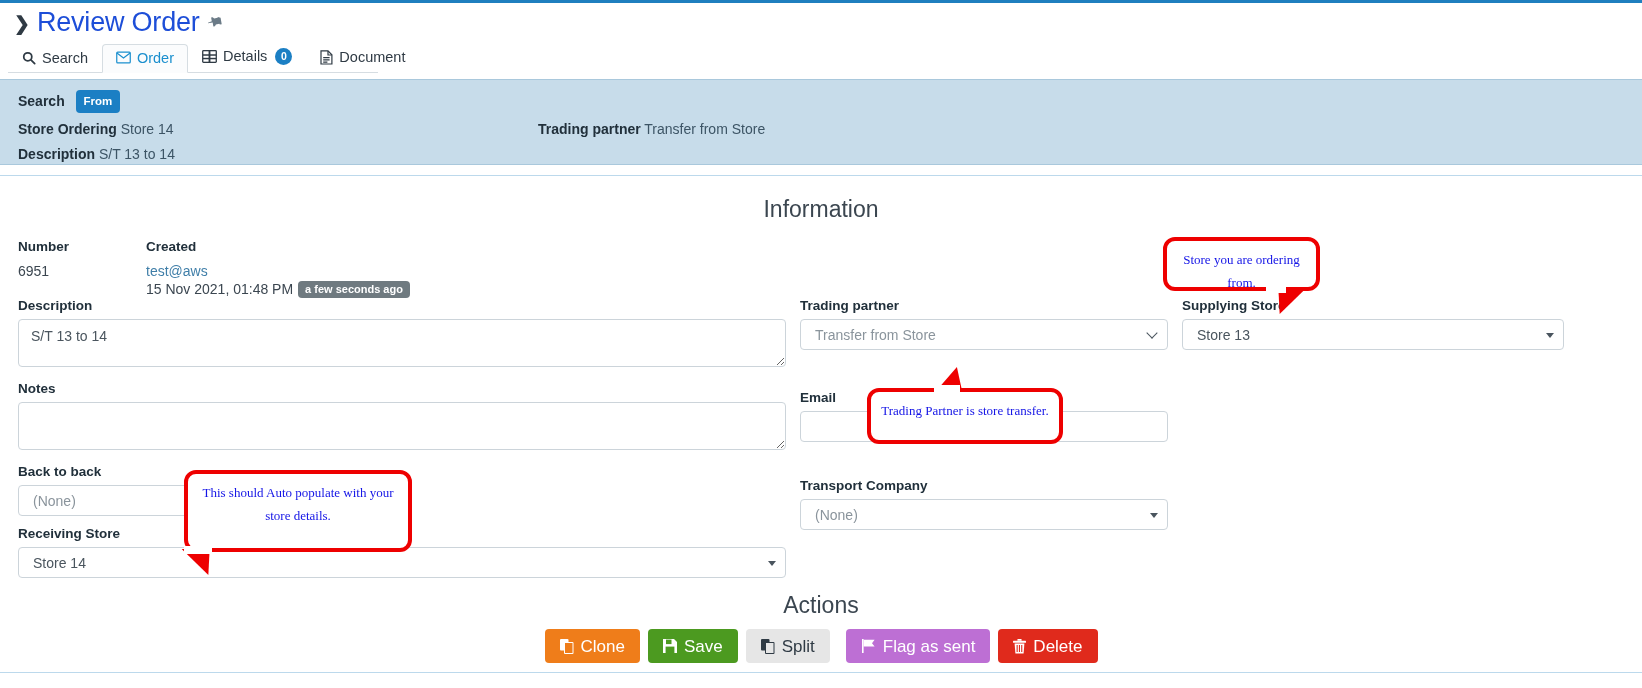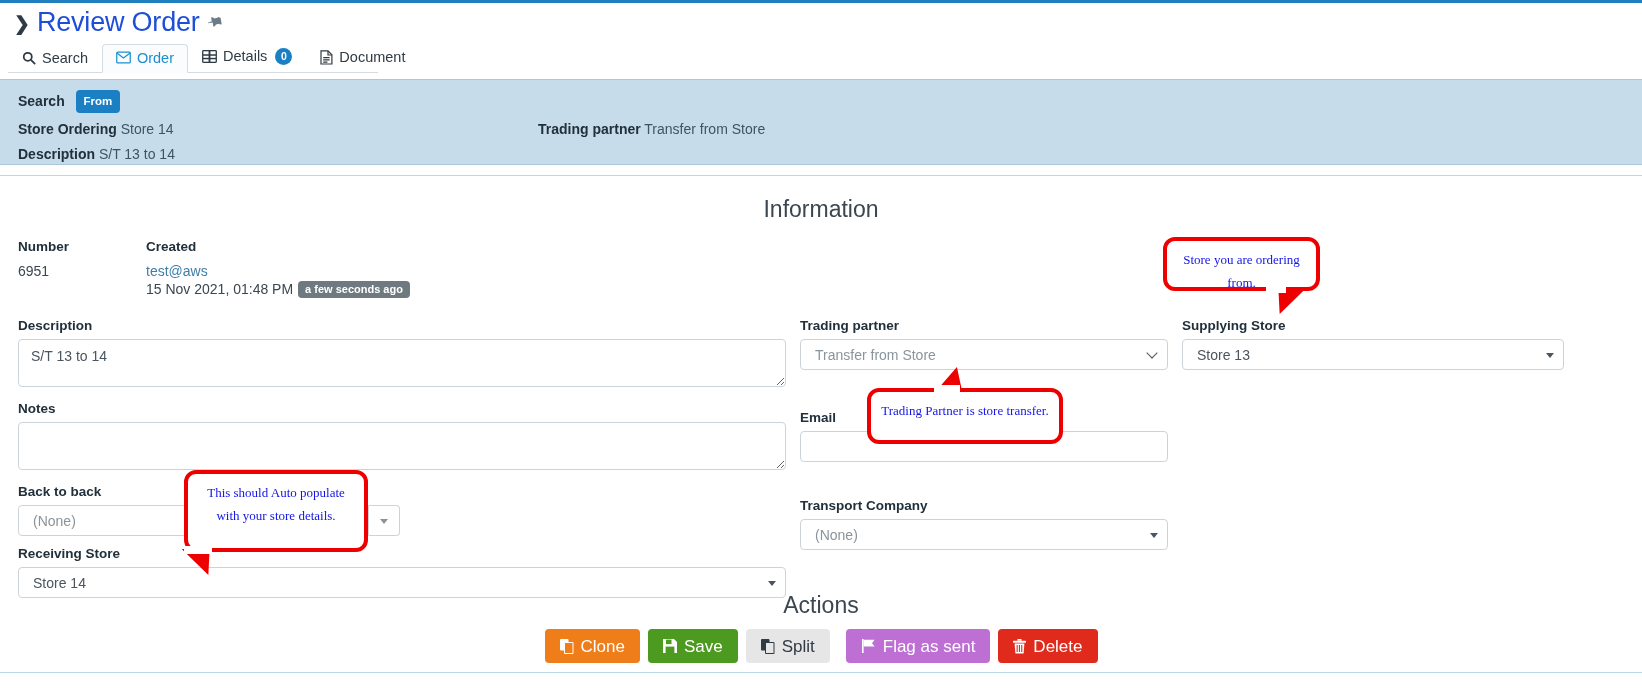--- a/index.html
+++ b/index.html
@@ -141,21 +141,21 @@
     height: 498px;
   }
   .section-title {
     text-align: center;
     font-size: 23px;
     color: #3b4650;
     font-weight: 400;
     margin: 10px 0 16px 0;
   }
 
-  .meta-row { display: flex; gap: 0; margin-bottom: 20px; }
+  .meta-row { display: flex; gap: 0; margin-bottom: 0; }
   .meta-col-number { width: 128px; }
   .meta-col-created { width: 420px; }
   .meta-label {
     font-size: 13.5px; font-weight: bold; color: #21303b;
     margin-bottom: 9px;
   }
   .meta-value { font-size: 14px; color: #3b4650; }
   .meta-link { color: #3f7ea8; font-size: 14px; display: block; margin-bottom: 2px; }
   .time-badge {
     display: inline-block;
@@ -554,19 +554,19 @@
   </div>
   <div class="anno-tail tail-down-right" style="left:1272px; top:285px;"></div>
   <div style="position:absolute; left:1266px; top:282px; width:20px; height:8px; background:#ffffff; z-index:42;"></div>
 
   <div class="anno" style="left:867px; top:385px; width:196px; height:56px;">
     <span>Trading Partner is store transfer.</span>
   </div>
   <div class="anno-tail tail-up" style="left:940px; top:364px;"></div>
   <div style="position:absolute; left:934px; top:382px; width:26px; height:9px; background:#ffffff; z-index:42;"></div>
 
-  <div class="anno" style="left:184px; top:467px; width:184px; height:82px;">
+  <div class="anno" style="left:184px; top:467px; width:228px; height:82px;">
     <span>This should Auto populate with your store details.</span>
   </div>
   <div class="anno-tail tail-down-left" style="left:188px; top:546px;"></div>
   <div style="position:absolute; left:184px; top:543px; width:28px; height:8px; background:#ffffff; z-index:42;"></div>
 
 </div>
 
 </body></html>

